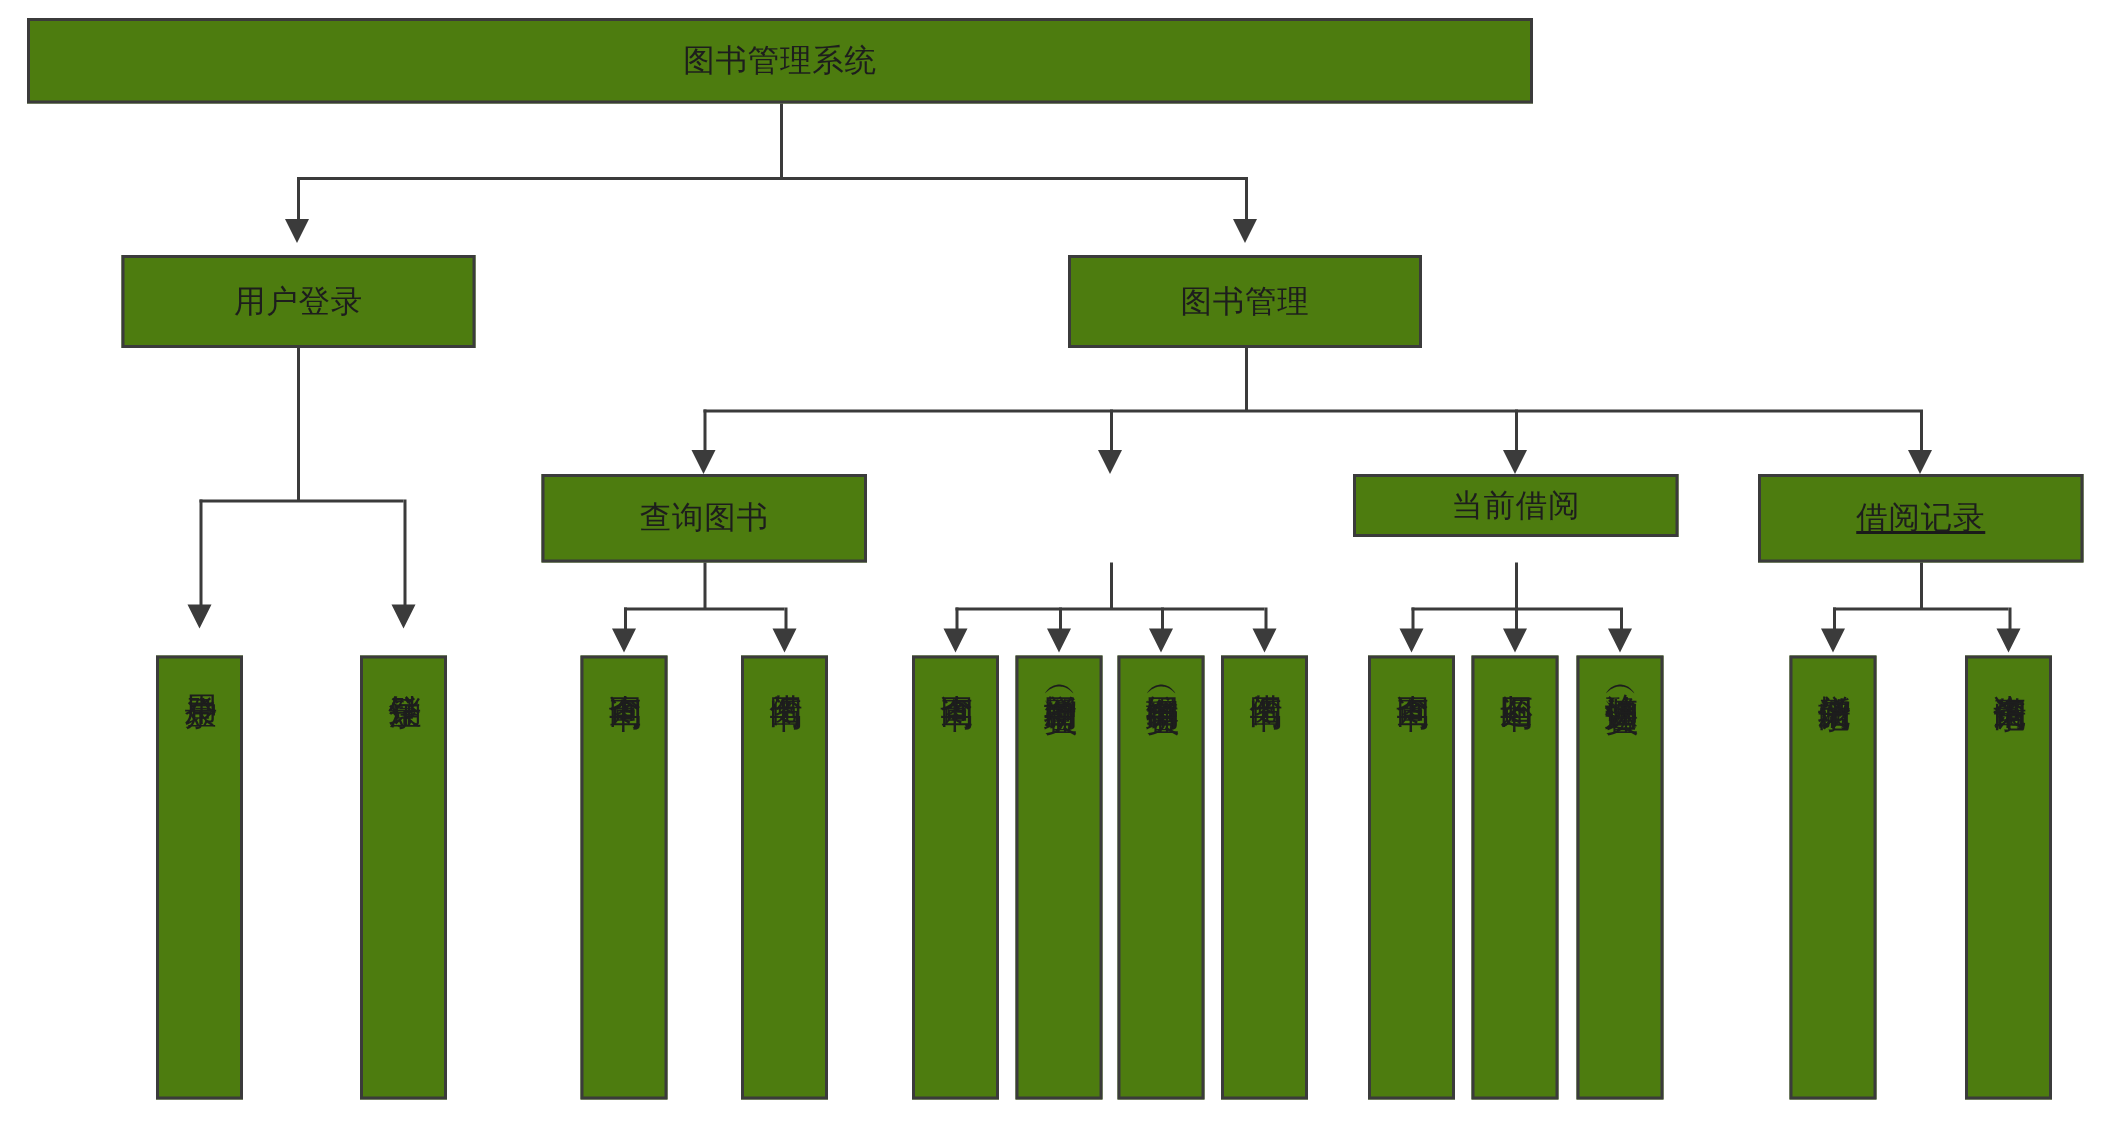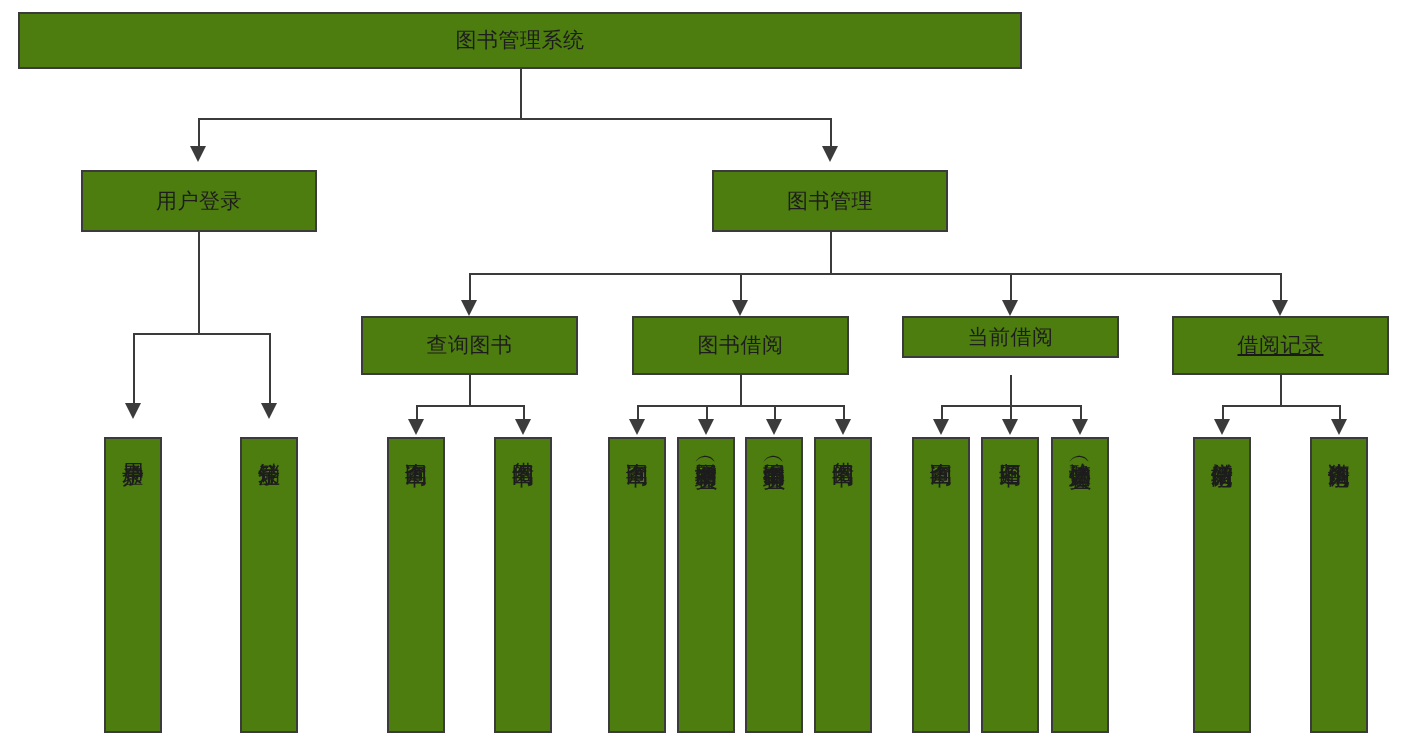--- a/index.html
+++ b/index.html
@@ -123,23 +123,20 @@
   <div class="vline" style="left:740px; top:273px; height:29px;"></div>
   <div class="arrow" style="left:732px; top:300px;"></div>
   <div class="vline" style="left:1010px; top:273px; height:29px;"></div>
   <div class="arrow" style="left:1002px; top:300px;"></div>
   <div class="vline" style="left:1280px; top:273px; height:29px;"></div>
   <div class="arrow" style="left:1272px; top:300px;"></div>
 
   <div class="node horizontal" style="left:361px; top:316px; width:217px; height:59px;">
     <span class="label">查询图书</span>
   </div>
-  <div class="node horizontal" style="left:632px; top:316px; width:217px; height:59px;">
-    <span class="label">图书借阅</span>
-  </div>
   <div class="node horizontal" style="left:902px; top:316px; width:217px; height:42px;">
     <span class="label">当前借阅</span>
   </div>
   <div class="node horizontal" style="left:1172px; top:316px; width:217px; height:59px;text-decoration:underline;">
     <span class="label">借阅记录</span>
   </div>
 
   <div class="vline" style="left:469px; top:375px; height:31px;"></div>
   <div class="hline" style="left:416px; top:405px; width:107px;"></div>
   <div class="vline" style="left:416px; top:405px; height:16px;"></div>

